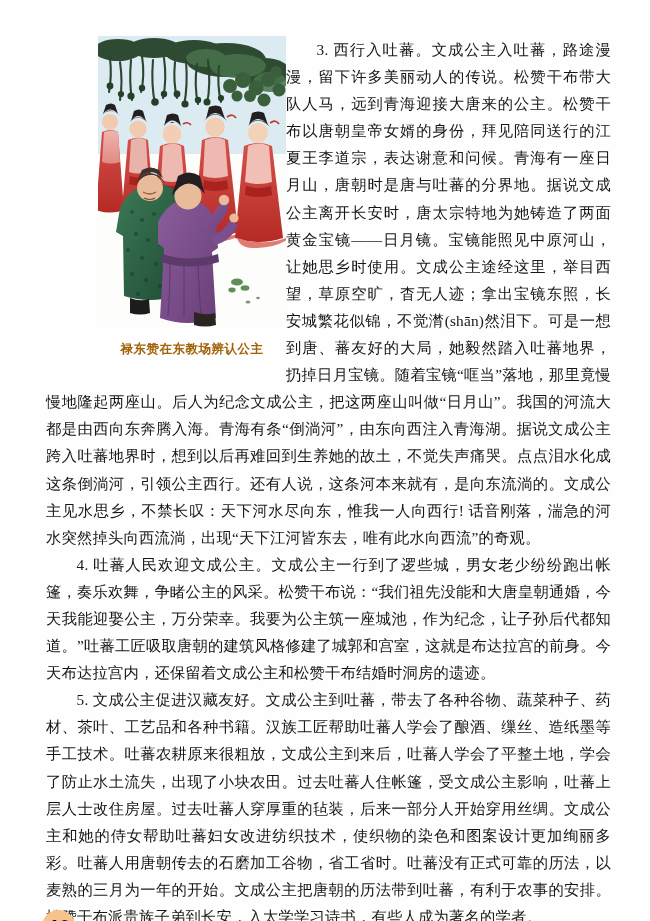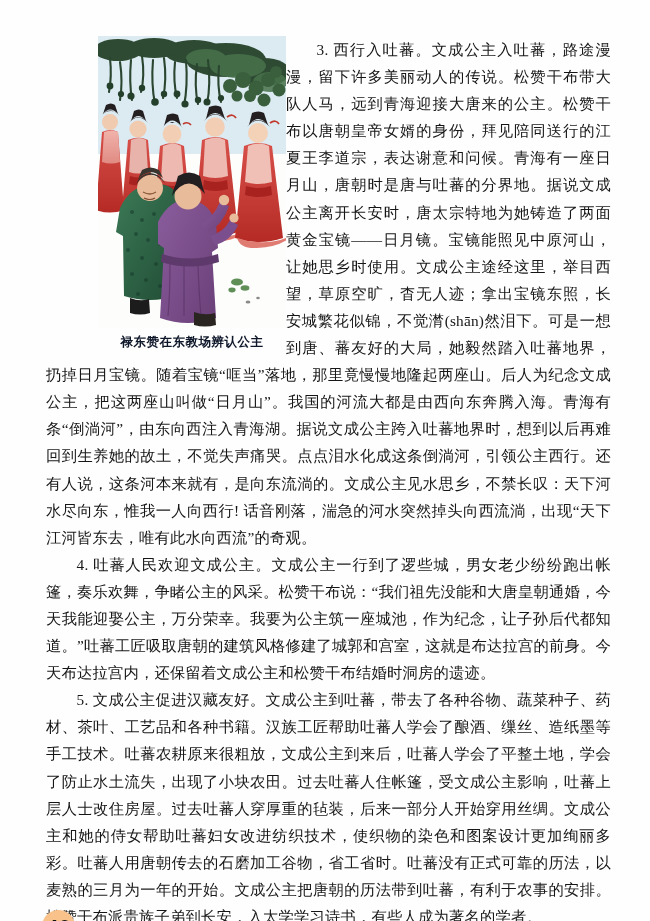--- a/index.html
+++ b/index.html
@@ -32,26 +32,27 @@
     width: 240px;
   }
   .figure-image {
     position: relative;
     width: 188px;
     height: 292px;
     background: #ffffff;
     overflow: hidden;
   }
   .figure-caption {
+    margin-top: 7px;
     width: 188px;
     text-align: center;
     font-size: 12.5px;
     font-weight: bold;
     letter-spacing: 0.5px;
-    color: #0f172a;
+    color: #a16207;
     font-family: "DejaVu Sans", sans-serif;
   }
 
   
   .body-text {
     position: absolute;
     left: 46px;
     top: 36px;
     width: 565px;
     font-size: 15.3px;

